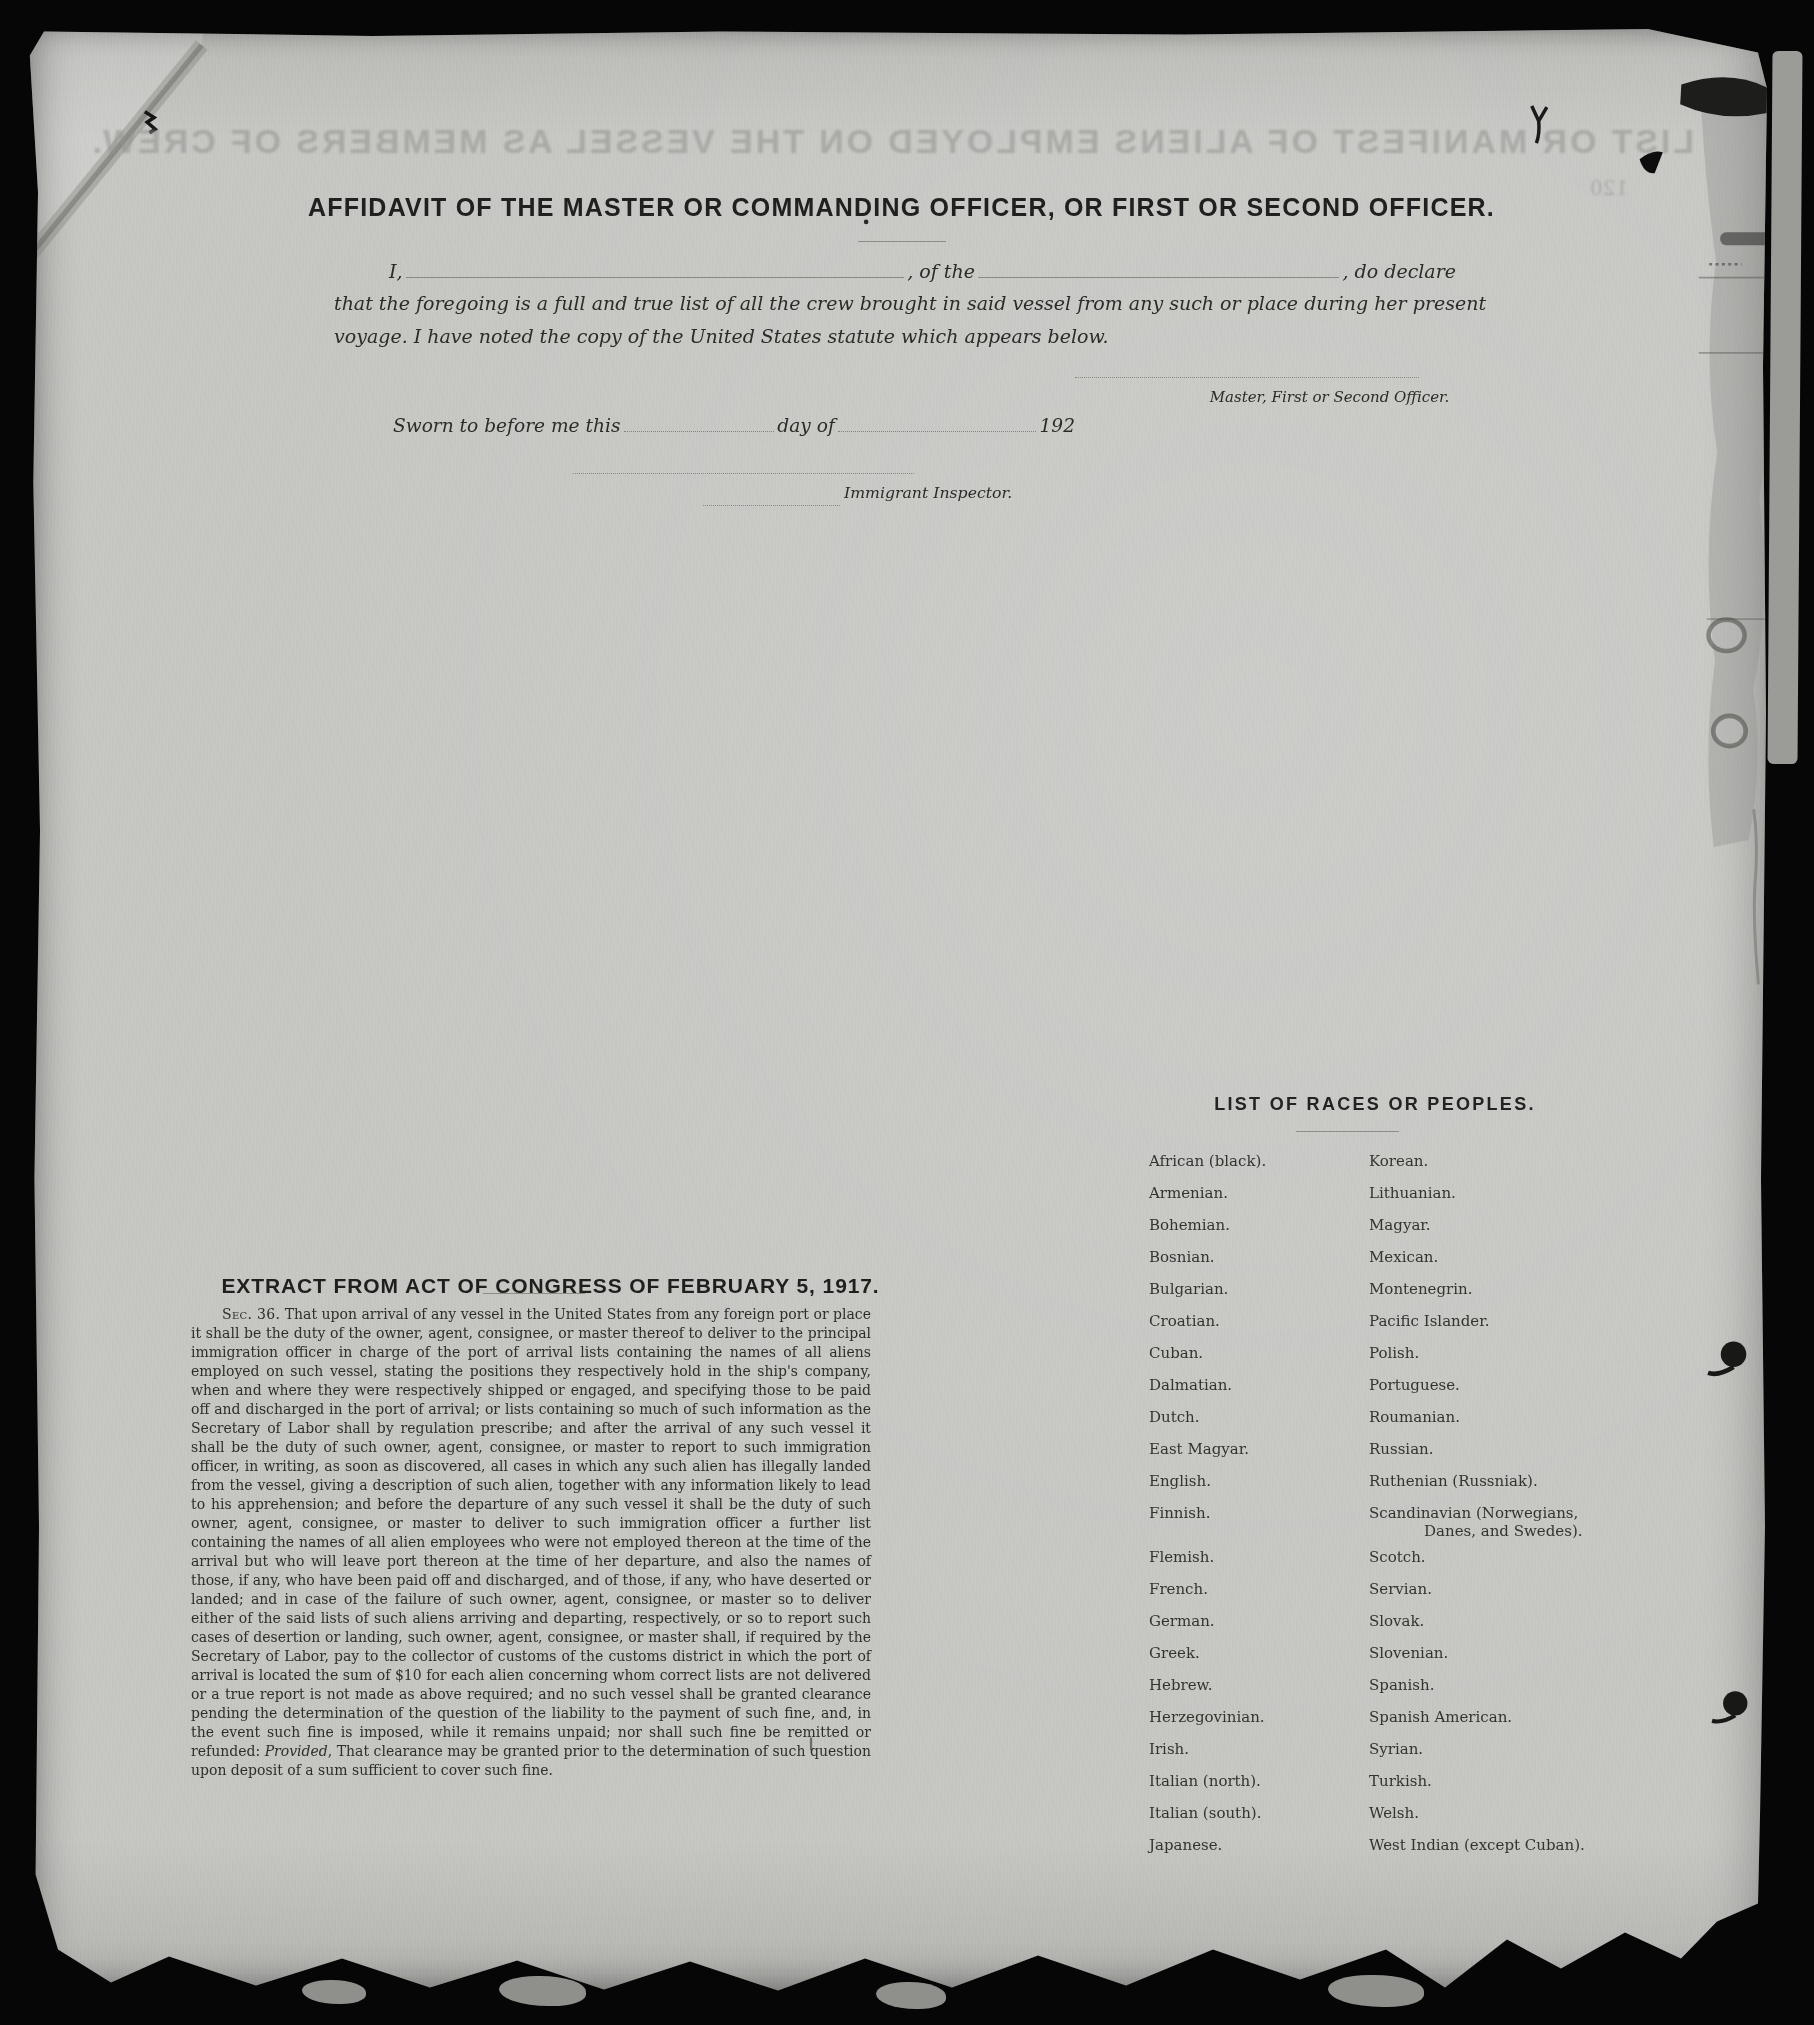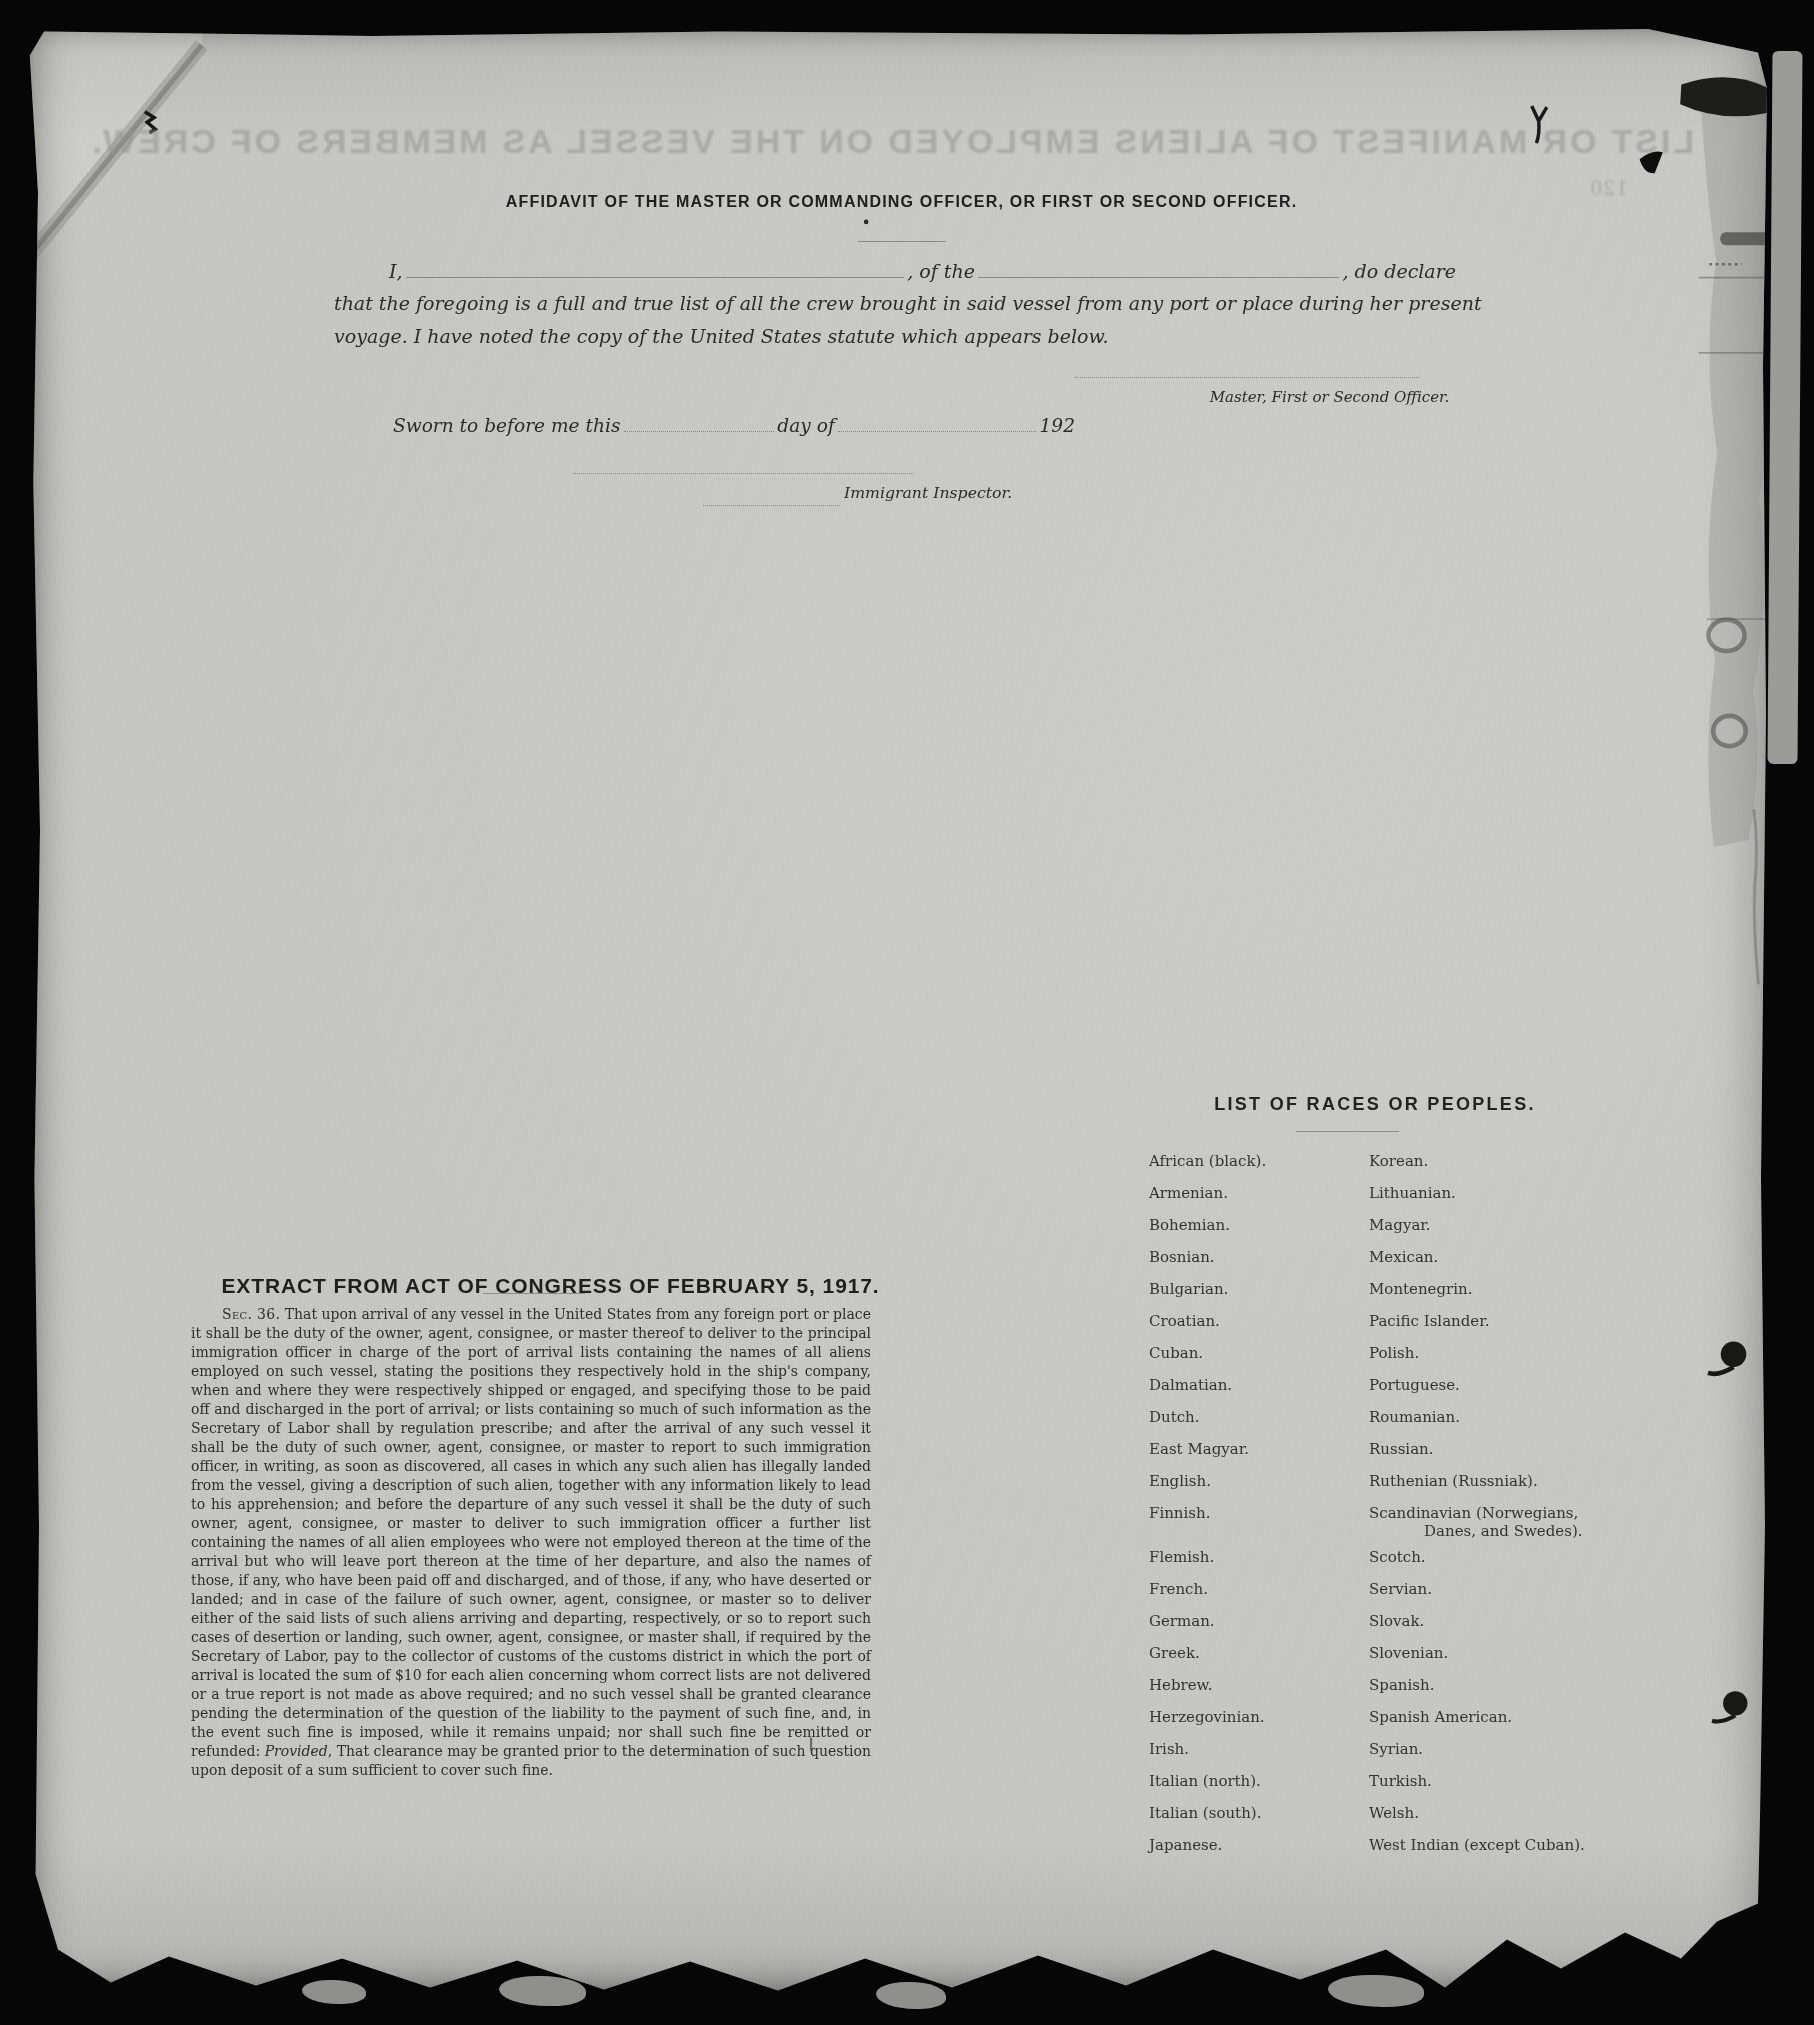--- a/index.html
+++ b/index.html
@@ -50,21 +50,21 @@
   }
   .bleed-num{
     position:absolute;left:1566px;top:157px;
     font-family:"DejaVu Serif", serif;font-size:20px;color:#8e8e8b;
     transform:scaleX(-1);filter:blur(0.9px);opacity:.5;
   }
   .title{
     position:absolute;left:0;top:174px;width:1755px;margin:0;
     text-align:center;
     font-family:"Liberation Sans", sans-serif;font-weight:bold;
-    font-size:16px;letter-spacing:1.2px;color:#202020;
+    font-size:25px;letter-spacing:1.2px;color:#202020;
   }
   .rule{position:absolute;height:1.7px;background:#6e6e69;opacity:.65;}
   .title-rule{left:834px;top:222px;width:88px;}
   .it{font-style:italic;color:#2b2b28;}
   .aff-row{position:absolute;display:flex;align-items:baseline;font-size:19px;white-space:nowrap;}
   .blank{height:1.2px;align-self:flex-end;margin:0 3.5px 4px 3.5px;border-bottom:1.7px dotted rgba(75,75,68,.55);}
   .blank.solid{border-bottom:1.2px solid rgba(75,75,68,.5);}
   .g14{flex-grow:1.38;}
   .g10{flex-grow:1;}
   .g13{flex-grow:1.32;}
@@ -158,21 +158,21 @@
     <div class="rule title-rule"></div>
 
     <div class="aff-row line1">
       <span class="it">I,</span>
       <span class="blank solid g14"></span>
       <span class="it">, of the</span>
       <span class="blank solid g10"></span>
       <span class="it">, do declare</span>
     </div>
     <div class="aff-row line2">
-      <span class="it just">that the foregoing is a full and true list of all the crew brought in said vessel from any port or place during her present</span>
+      <span class="it just">that the foregoing is a full and true list of all the crew brought in said vessel from any such or place during her present</span>
     </div>
     <div class="aff-row line3">
       <span class="it">voyage.  I have noted the copy of the United States statute which appears below.</span>
     </div>
 
     <div class="sig-rule"></div>
     <div class="sig-caption it">Master, First or Second Officer.</div>
 
     <div class="aff-row sworn">
       <span class="it">Sworn to before me this</span>

